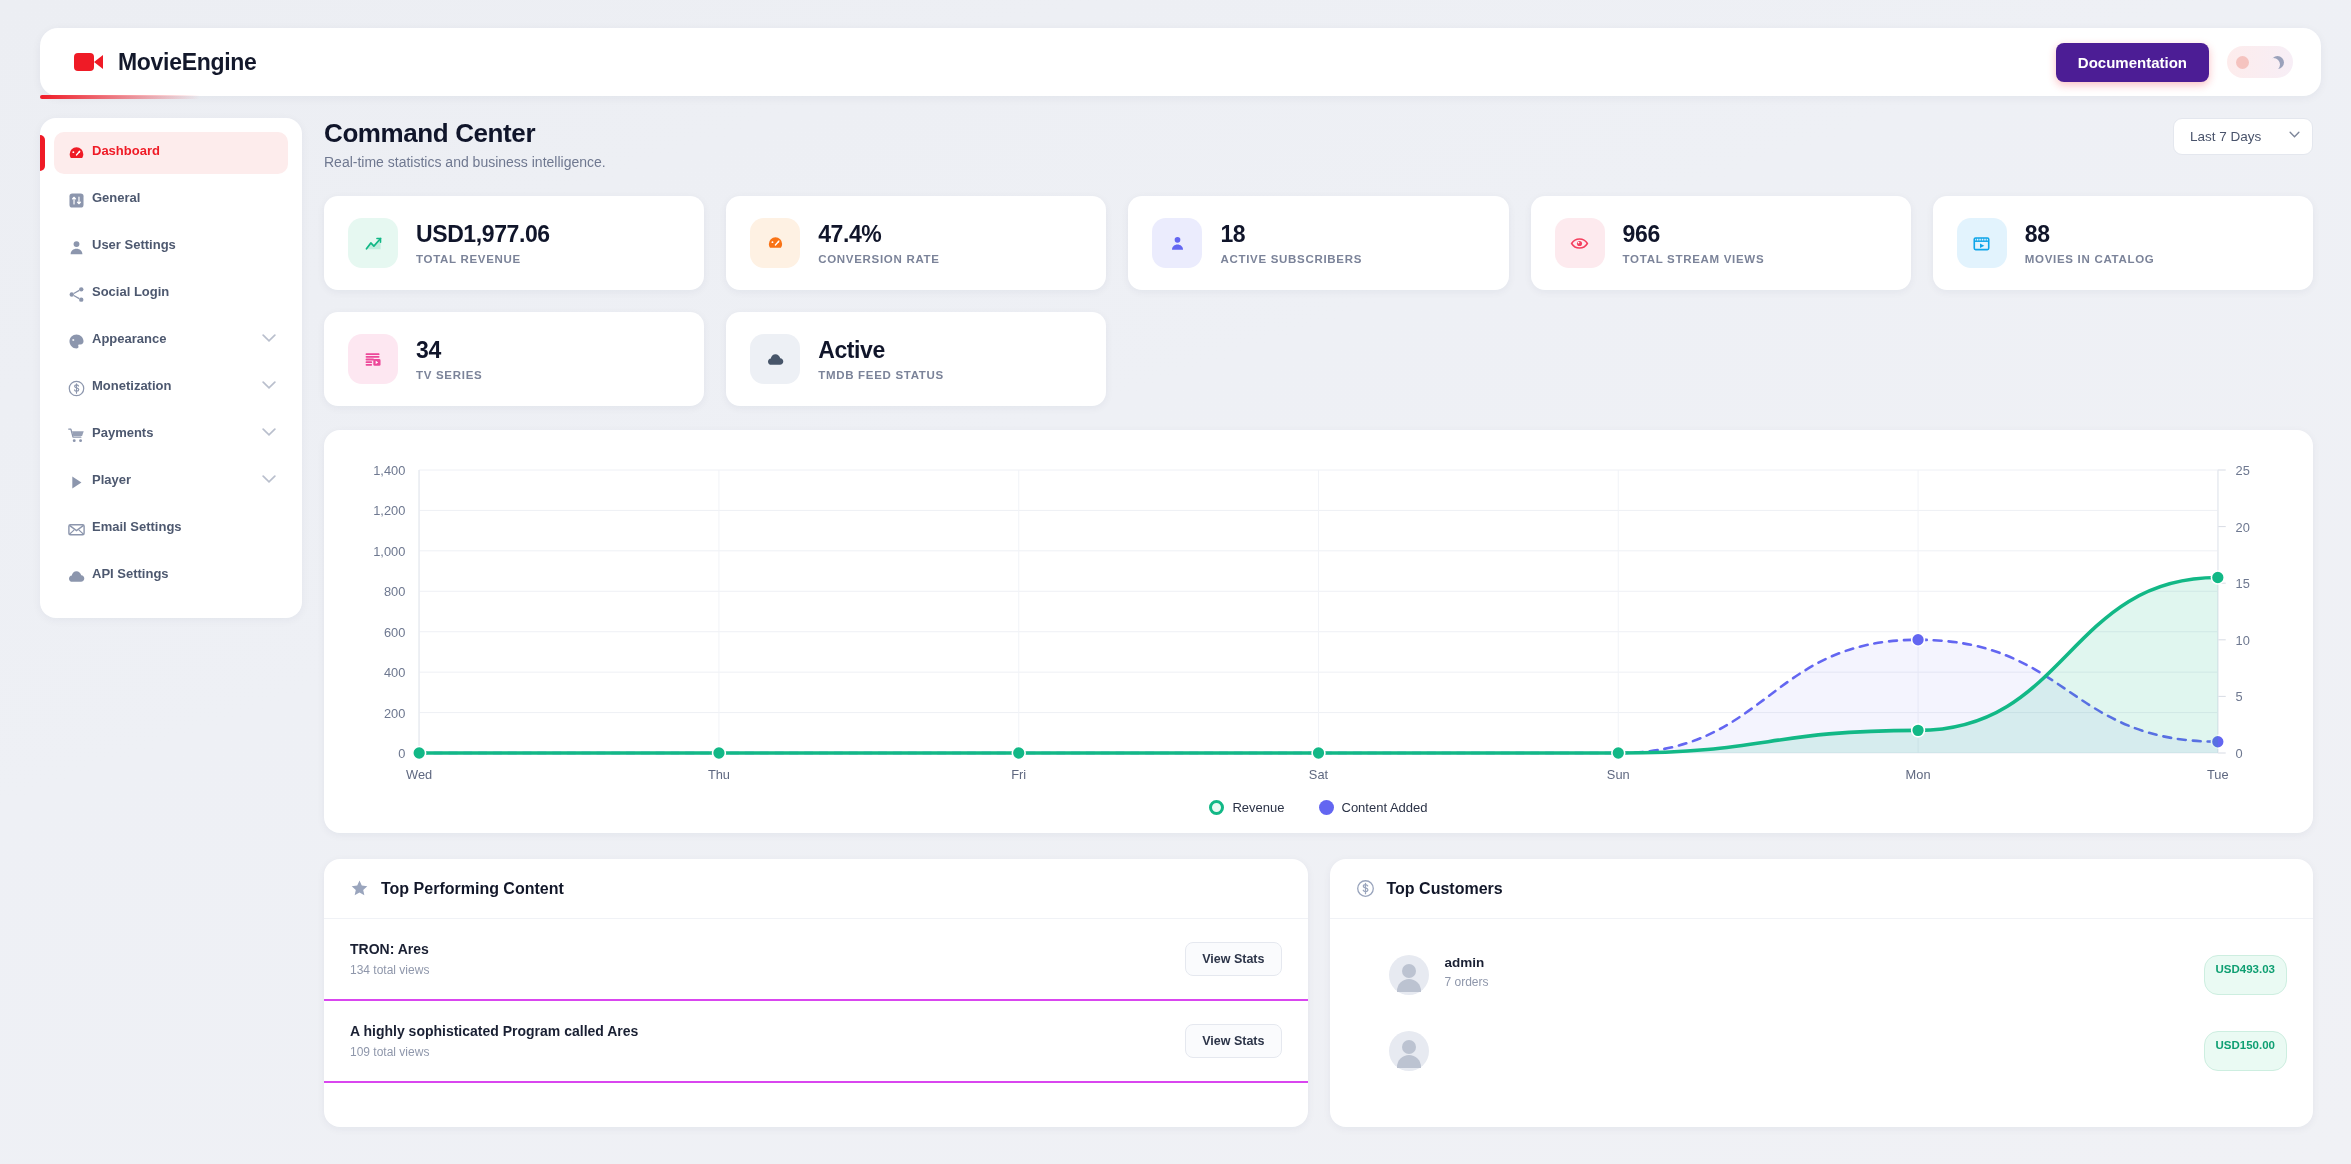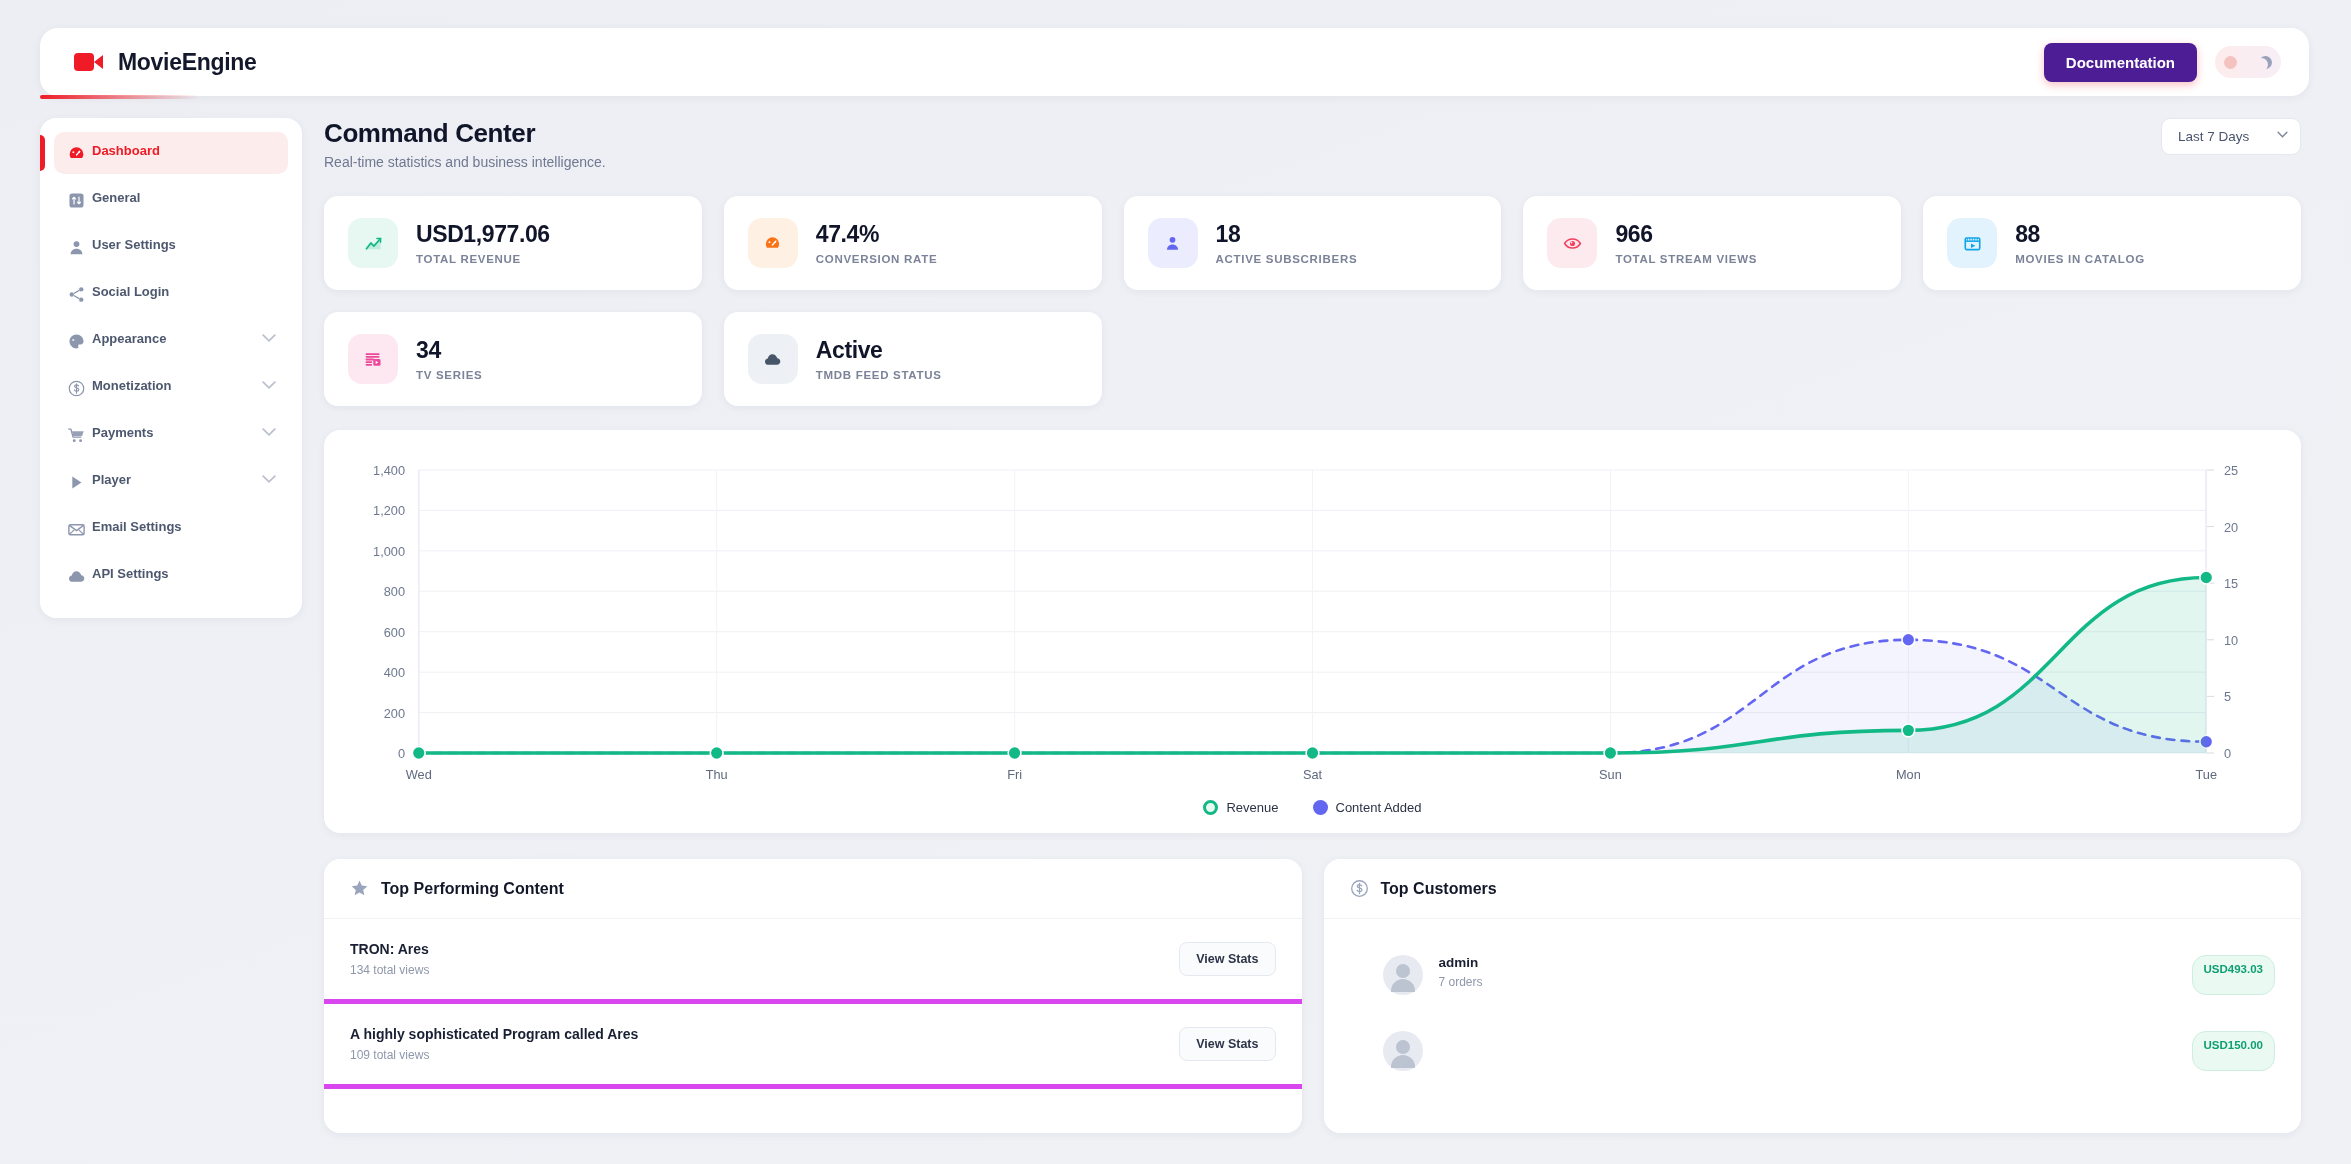--- a/index.html
+++ b/index.html
@@ -6,21 +6,21 @@
   html, body {
     width: 2351px; height: 1164px;
     background: #eef0f4;
     font-family: "Liberation Sans", sans-serif;
     overflow: hidden;
   }
   .page {
     position: relative;
     width: 2351px; height: 1164px;
     background: linear-gradient(160deg,#eceef3 0%, #eef0f5 40%, #f0f1f5 100%);
-    padding: 28px 42px 0 40px;
+    padding: 28px 30px 0 40px;
   }
 
   
   .topbar {
     position: relative;
     height: 68px;
     background: #ffffff;
     border-radius: 18px;
     box-shadow: 0 2px 10px rgba(25,35,70,.055);
     display: flex; align-items: center;
@@ -117,21 +117,21 @@
   .lg { display:flex; align-items:center; gap:8px; font-size:13px; color:#2c3347; }
   .lg .dot { width:15px; height:15px; border-radius:50%; }
   .lg .dot.rev { border: 3px solid #12b886; background: #eafaf3; }
   .lg .dot.cont { background:#6366f1; }
 
   
   .bottom-row { display:flex; gap: 22px; margin-top: 26px; }
   .bpanel { background:#fff; border-radius:16px; box-shadow:0 2px 9px rgba(25,35,70,.055); flex:1 1 0; overflow:hidden;}
   .bpanel-head { display:flex; align-items:center; gap:12px; padding: 20px 26px; border-bottom:1px solid #f0f2f6;
      font-size:16px; font-weight:700; color:#121729;}
-  .content-row { display:flex; align-items:center; padding: 22px 26px; border-bottom:5px solid #d946ef; }
+  .content-row { display:flex; align-items:center; padding: 22px 26px; border-bottom:2px solid #d946ef; }
   .content-row:last-child{border-bottom:none;}
   .c-title { font-size:14px; font-weight:700; color:#1a2033; }
   .c-sub { font-size:12px; color:#8f97ab; margin-top:6px; }
   .view-btn { margin-left:auto; background:#fafbfd; border:1px solid #e5e8ef; border-radius:8px;
      font-size:12.5px; font-weight:700; color:#2d3549; padding:9px 16px; cursor:pointer;}
   .cust-row { display:flex; padding: 18px 26px; margin-left: 33px; }
   .av-wrap{position:relative;width:40px;height:40px;border-radius:50%;background:#e7eaf1;margin-right:16px;flex:0 0 40px;}
   .av-wrap .h{position:absolute;left:50%;top:9px;transform:translateX(-50%);width:14px;height:14px;border-radius:50%;background:#bcc3d1;}
   .av-wrap .s{position:absolute;left:50%;bottom:3px;transform:translateX(-50%);width:24px;height:13px;border-radius:12px 12px 0 0;background:#bcc3d1;}
   .cust-name{font-size:13.5px;font-weight:700;color:#1a2033;}

